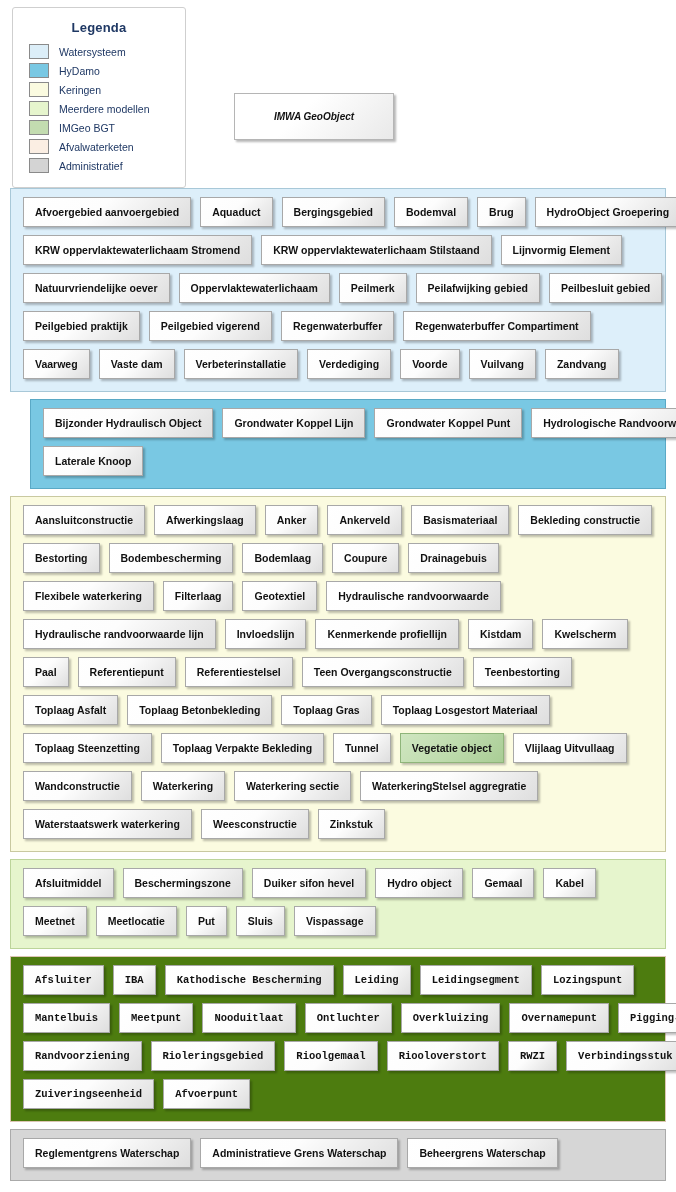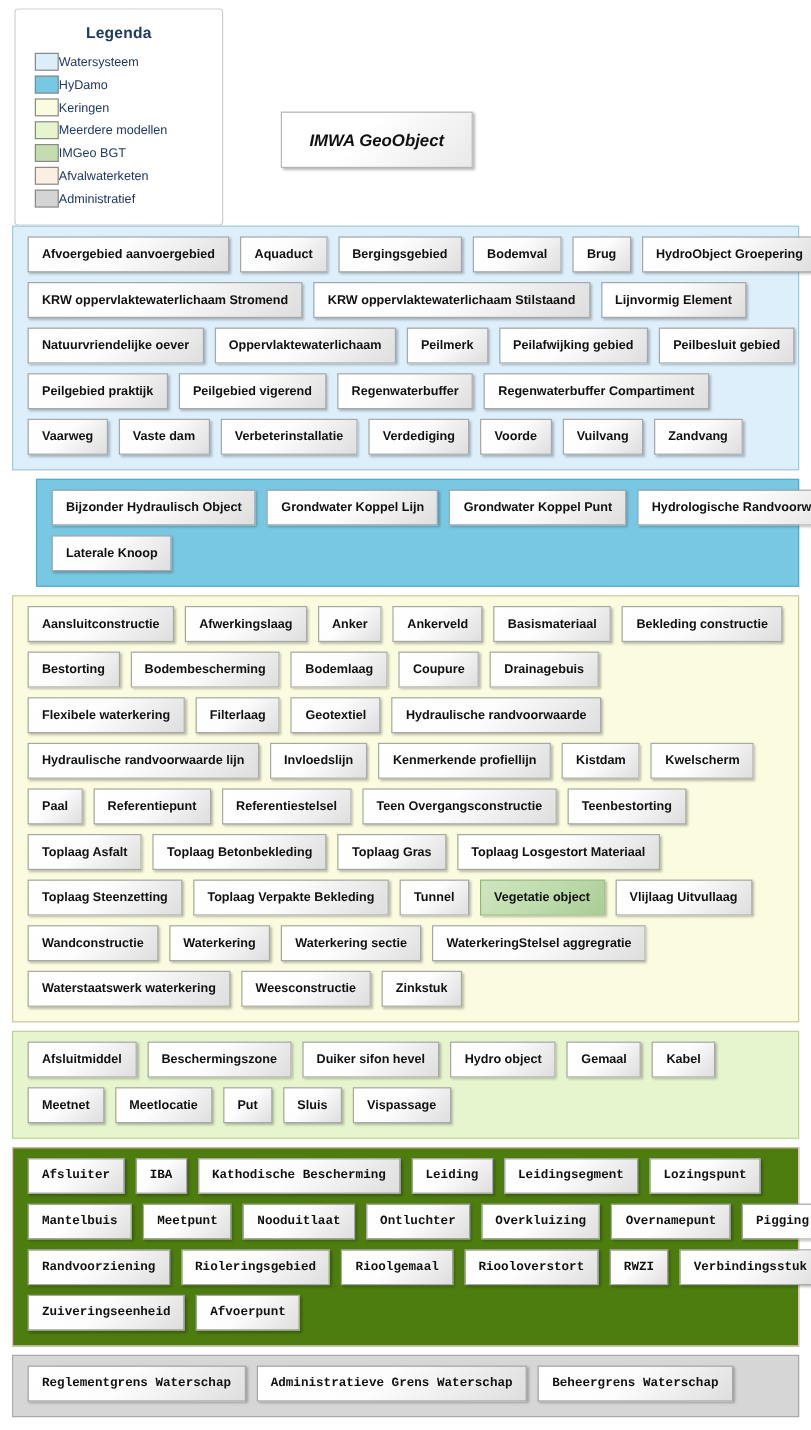--- a/index.html
+++ b/index.html
@@ -35,38 +35,38 @@
     margin:0 0 4px 0;
     padding-left:8px;
   }
   .legend-swatch{
     width:20px; height:15px;
     border:1px solid #8a8a8a;
     box-sizing:border-box;
     flex:0 0 auto;
   }
   .legend-label{
-    margin-left:0;
+    margin-left:10px;
     font-size:10.5px;
     color:#1f3864;
     white-space:nowrap;
   }
 
   
   .title-box{
     position:absolute; left:234px; top:93px;
     width:160px; height:47px;
     display:flex; align-items:center; justify-content:center;
     border:1px solid #b5b5b5;
     background:linear-gradient(135deg,#ffffff 0%,#ffffff 42%,#e9e9e9 100%);
     box-shadow:1.5px 1.5px 2px rgba(0,0,0,.28);
     box-sizing:border-box;
   }
   .title-box span{
-    font-size:14px;
+    font-size:10px;
     font-weight:bold;
     font-style:italic;
     color:#111;
   }
 
   
   .sections{
     position:absolute; left:10px; top:188px;
     width:656px;
   }
@@ -93,21 +93,21 @@
     margin-right:9px;
     font-size:10.5px;
     font-weight:bold;
     color:#111;
     white-space:nowrap;
     border:1px solid #a8a8a8;
     background:linear-gradient(135deg,#ffffff 0%,#fdfdfd 45%,#dedede 100%);
     box-shadow:1.5px 1.5px 2px rgba(0,0,0,.25);
     line-height:1.2;
   }
-  .node.two-line{ white-space:normal; min-width:82px;font-family:Liberation Mono, monospace; }
+  .node.two-line{ white-space:normal; min-width:82px; }
   .node.green{
     background:linear-gradient(135deg,#cfe6c0 0%,#bfdcae 50%,#a9cd95 100%);
     border-color:#8fb57a;
   }
 
   
   .sec-watersysteem{ background:#ddeffa; border-color:#a8c8d8; }
   .sec-hydamo{ background:#79c8e3; border-color:#5aa9c6;margin-left:20px; }
   .sec-keringen{ background:#fbfbe0; border-color:#c9c9a0; }
   .sec-meerdere{ background:#e6f5cd; border-color:#bcd49a; }

